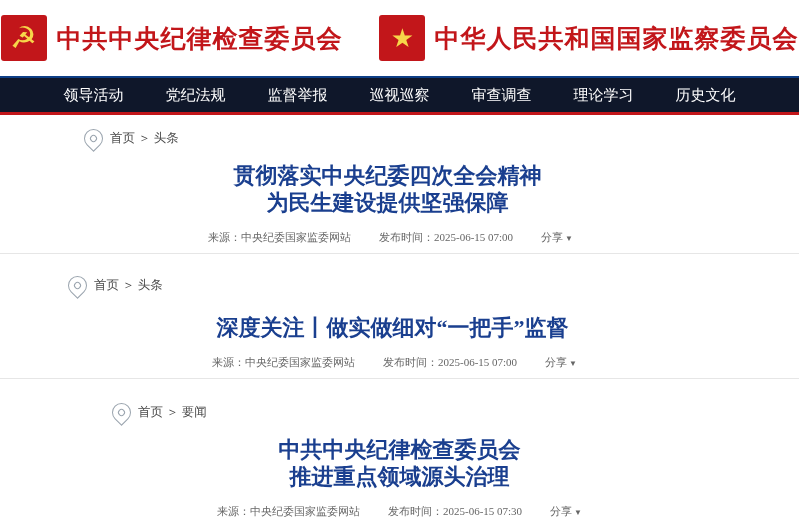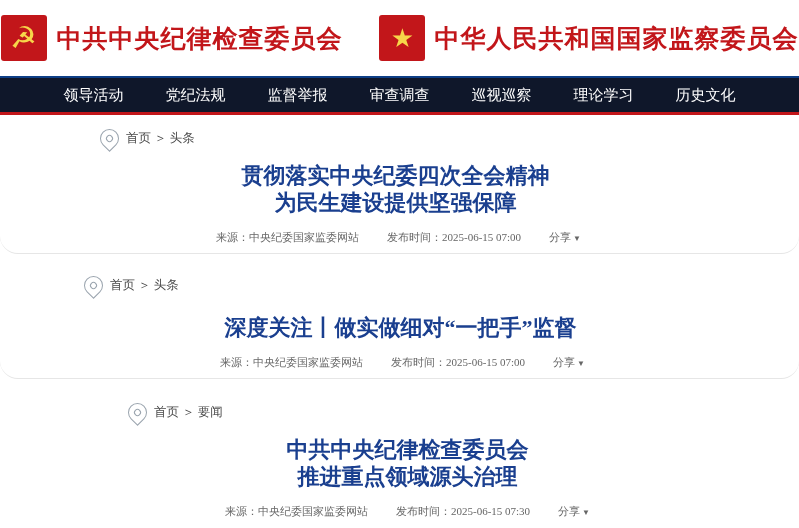--- a/index.html
+++ b/index.html
@@ -85,23 +85,22 @@
     line-height: 34px;
     white-space: nowrap;
     cursor: pointer;
   }
 
   
   .content {
     padding: 0;
   }
   .article {
-    padding: 14px 0 8px 16px;
+    padding: 14px 0 8px 0;
     border-bottom: 1px solid #e6e6e6;
-    border-radius: 18px;
   }
   .article.no-border {
     border-bottom: none;
   }
   .crumb {
     display: flex;
     align-items: center;
     gap: 7px;
     font-size: 12.5px;
     color: #555;
@@ -195,22 +194,22 @@
       <span class="natl-inner">★</span>
     </div>
     <div class="brand-title">中华人民共和国国家监察委员会</div>
   </div>
 </div>
 
 <div class="main-nav">
   <div class="nav-item">领导活动</div>
   <div class="nav-item">党纪法规</div>
   <div class="nav-item">监督举报</div>
+  <div class="nav-item">巡视巡察</div>
   <div class="nav-item">审查调查</div>
-  <div class="nav-item">巡视巡察</div>
   <div class="nav-item">理论学习</div>
   <div class="nav-item">历史文化</div>
 </div>
 
 <div class="content">
 
   <div class="article a1">
     <div class="crumb">
       <span class="pin-icon"></span>
       <span class="crumb-text">首页 ＞ 头条</span>

